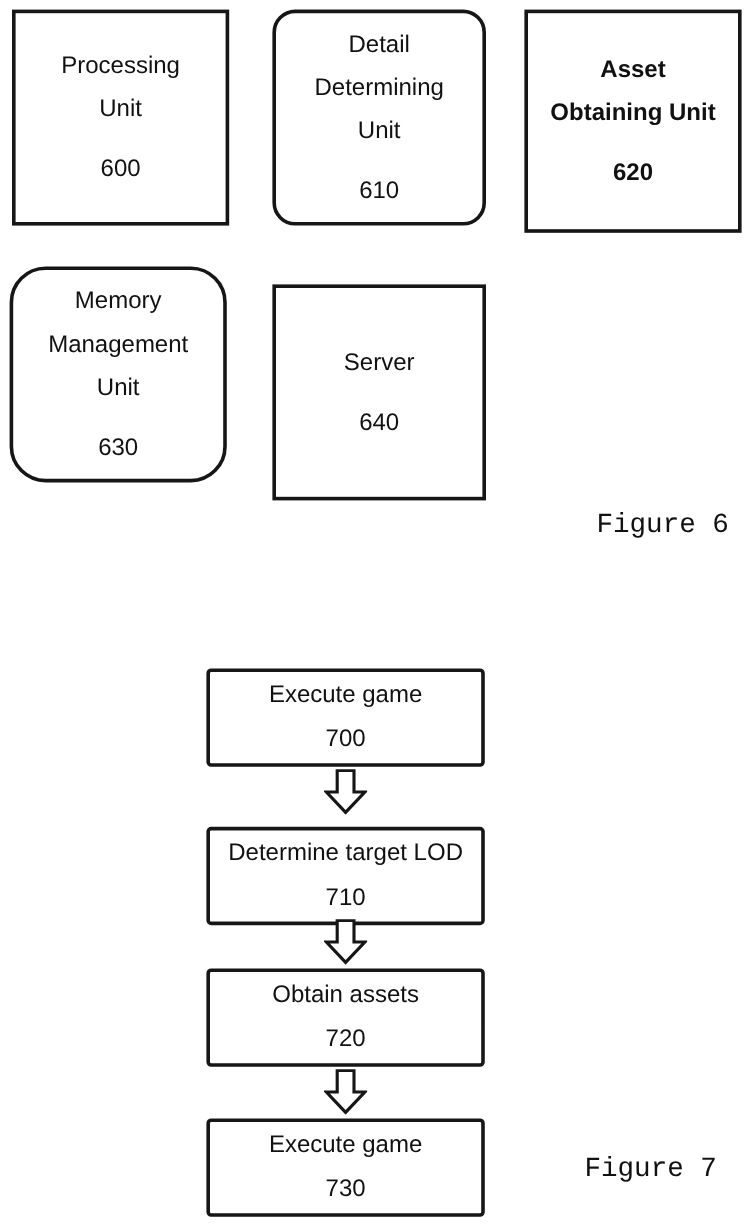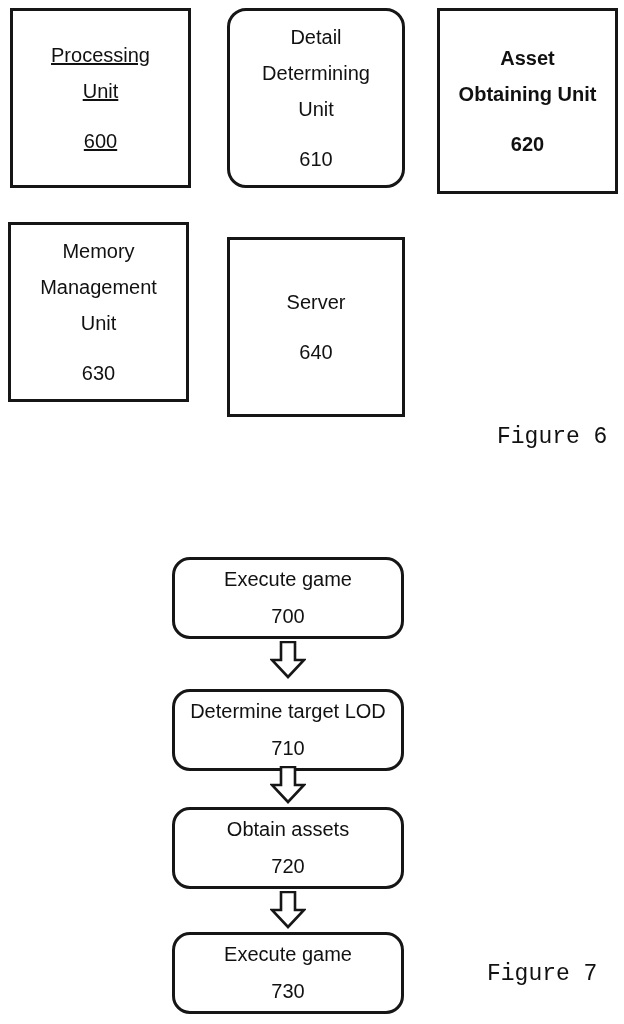--- a/index.html
+++ b/index.html
@@ -26,45 +26,45 @@
     flex-direction: column;
     justify-content: center;
     align-items: center;
     text-align: center;
     font-size: 20px;
     line-height: 36px;
   }
   .block .num {
     margin-top: 14px;
   }
-  .b600 { left: 10px;  top: 8px;   width: 181px; height: 180px; text-decoration: underline; }
+  .b600 { left: 10px;  top: 8px;   width: 181px; height: 180px; }
   .b610 { left: 227px; top: 8px;   width: 178px; height: 180px; border-radius: 19px; }
   .b620 { left: 437px; top: 8px;   width: 181px; height: 186px; font-weight: bold; }
-  .b630 { left: 8px;   top: 222px; width: 181px; height: 180px; }
+  .b630 { left: 8px;   top: 222px; width: 181px; height: 180px; border-radius: 30px; }
   .b640 { left: 227px; top: 222px; width: 178px; height: 180px; margin-top: 15px; }
 
   .fig-caption {
     position: absolute;
     font-family: Liberation Mono, monospace;
     font-size: 23px;
     color: #111111;
     white-space: nowrap;
   }
   .cap6 { left: 497px; top: 424px; }
   .cap7 { left: 487px; top: 961px; }
 
   
   .step {
     position: absolute;
     left: 172px;
     width: 232px;
     height: 82px;
     box-sizing: border-box;
     border: 3px solid #161616;
-    border-radius: 18px;
+    border-radius: 4px;
     background: #ffffff;
     display: flex;
     flex-direction: column;
     justify-content: center;
     align-items: center;
     font-size: 20px;
     line-height: 37px;
   }
   .s700 { top: 557px; }
   .s710 { top: 689px; }

